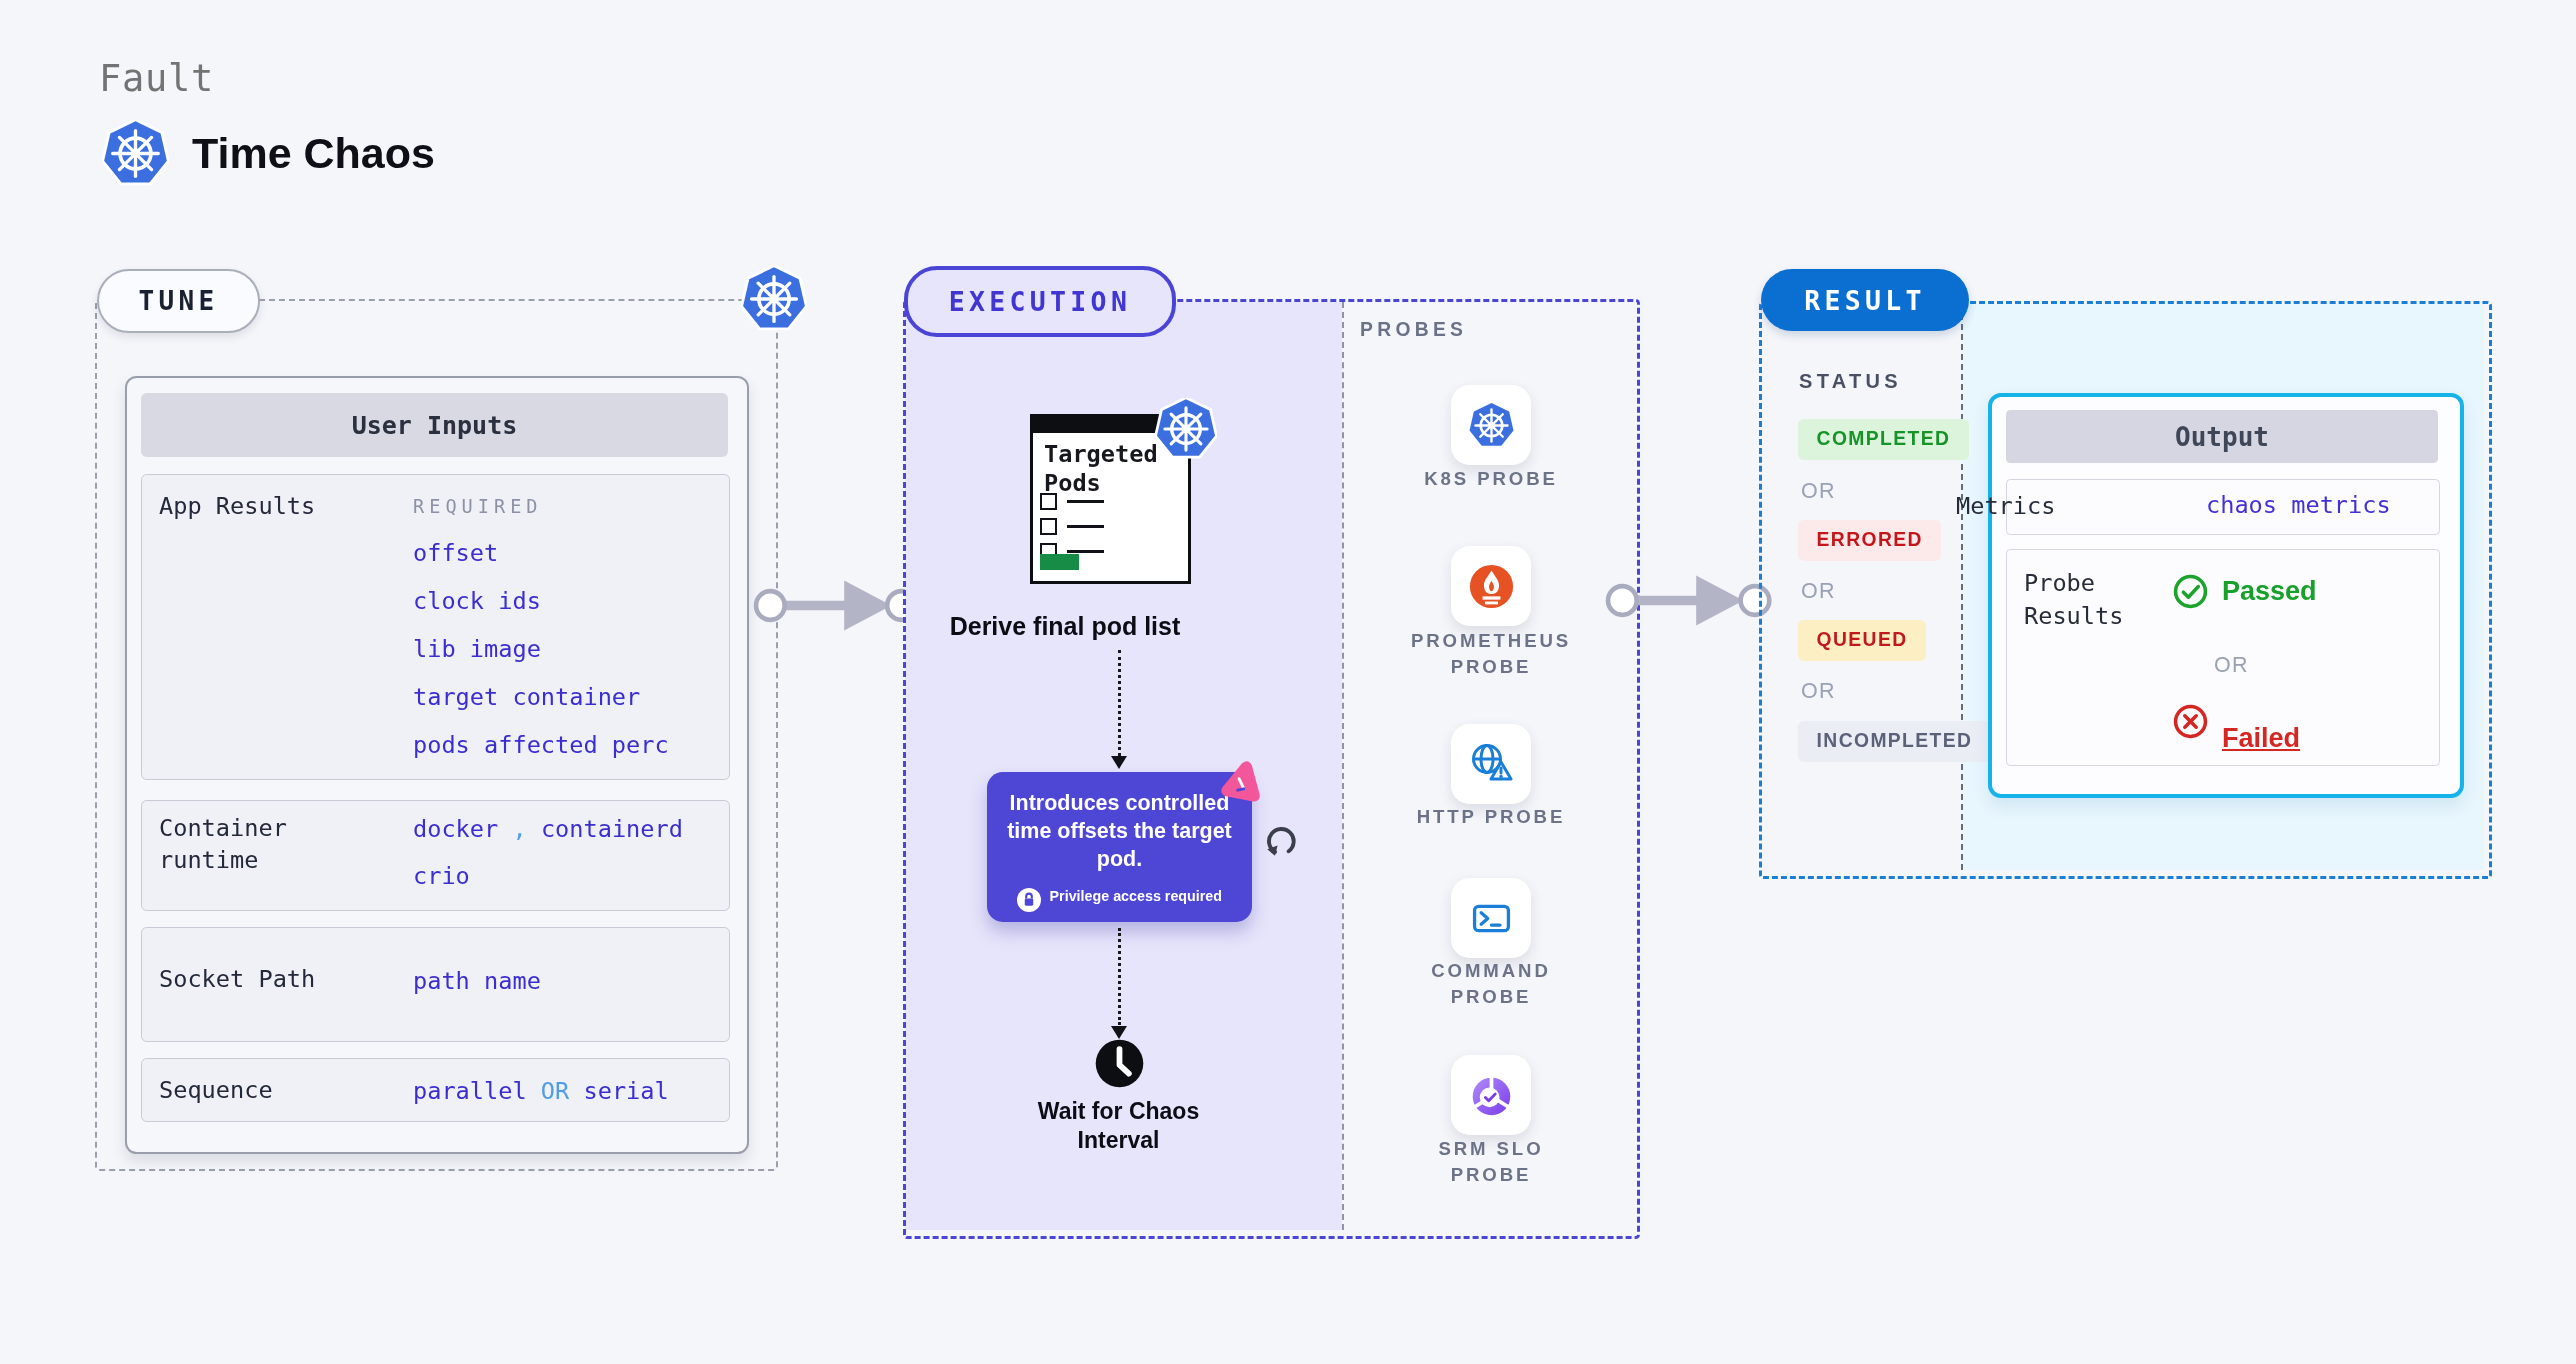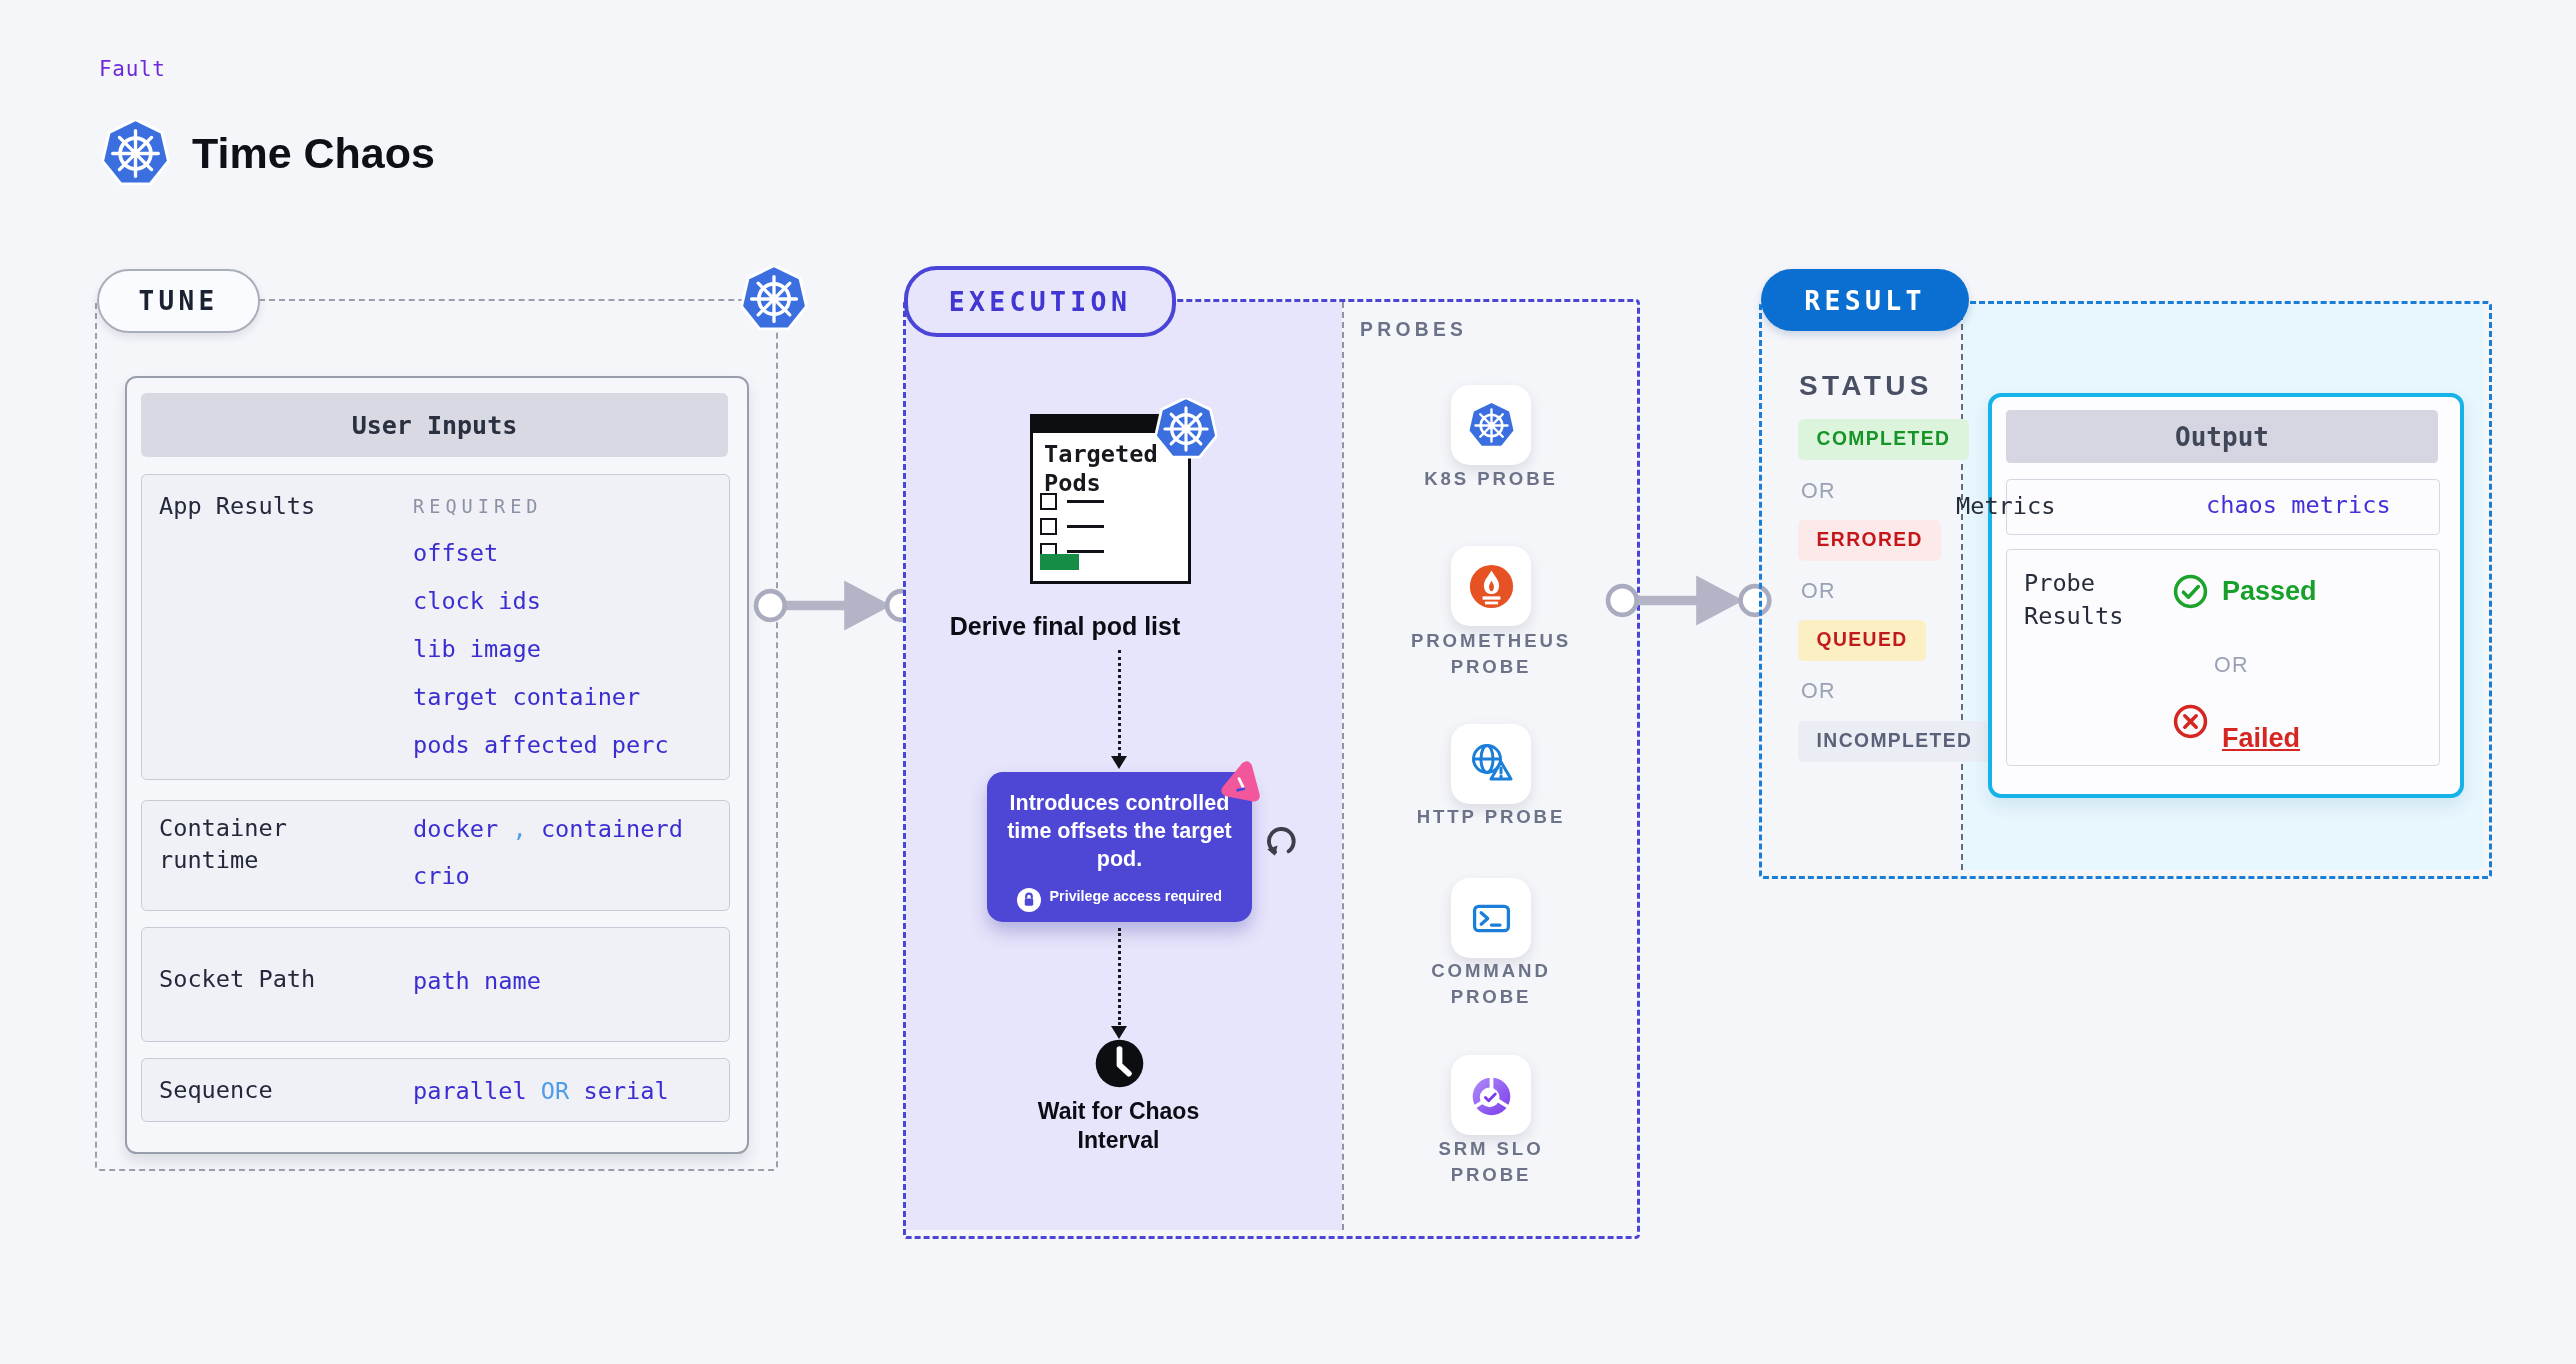--- a/index.html
+++ b/index.html
@@ -4,21 +4,21 @@
 <style>
   html,body{margin:0;padding:0;background:#f5f6fa;}
   .stage{position:relative;width:2576px;height:1365px;background:#f5f6fa;overflow:hidden;
          font-family:"Liberation Sans",sans-serif;}
   .abs{position:absolute;}
   .mono{font-family:"DejaVu Sans Mono",monospace;}
   .sans{font-family:"Liberation Sans",sans-serif;}
   .flexc{display:flex;align-items:center;justify-content:center;}
 
   
-  .kicker{font-size:21px;color:#6d28d9;letter-spacing:0.7px;}
+  .kicker{font-size:37px;color:#737373;letter-spacing:0.7px;}
   .page-title{font-size:43px;font-weight:800;color:#0d1016;}
 
   
   .tune-box{border:2.9px dashed #9aa0ab;border-radius:4.3px;}
   .exec-box{border:3.6px dashed #4a45d6;border-radius:4.3px;}
   .result-box{border:3.6px dashed #1a7ed6;border-radius:4.3px;}
   .exec-fill{background:#e7e5fb;}
   .result-fill{background:#e8f6fd;}
   .v-divider-gray{border-left:2.1px dashed #8e94a1;}
   .v-divider-dark{border-left:2.9px dashed #646b7c;}
@@ -54,21 +54,21 @@
   .arrowhead-down{width:0;height:0;border-left:8.6px solid transparent;border-right:8.6px solid transparent;
                   border-top:13px solid #101218;}
   .tooltip{background:#4e46d5;border-radius:15.8px;box-shadow:0 10px 18.6px rgba(50,45,160,.28);}
   .tooltip-text{color:#fff;font-size:21.5px;font-weight:800;line-height:28px;text-align:center;}
   .tooltip-note{color:#fff;font-size:14.3px;font-weight:600;}
   .probe-tile{width:80px;height:80px;background:#fff;border-radius:18.6px;
               box-shadow:0 5.7px 13px rgba(40,50,70,.12);}
   .probe-label{font-size:18.6px;font-weight:600;letter-spacing:2.9px;color:#6c7388;text-align:center;line-height:26px;}
 
   
-  .status-title{font-size:28px;font-weight:700;letter-spacing:4.3px;color:#4a5064;}
+  .status-title{font-size:20px;font-weight:700;letter-spacing:4.3px;color:#4a5064;}
   .badge{display:inline-block;border-radius:5.7px;padding:9.3px 18.6px;font-size:19.3px;font-weight:800;letter-spacing:1.4px;}
   .badge-success{background:#dcf3dc;color:#179427;}
   .badge-error{background:#fceaea;color:#c4171c;}
   .badge-warn{background:#fcefc3;color:#c01a1f;}
   .badge-muted{background:#ebedf5;color:#5a6178;}
   .or-sep{font-size:21.5px;color:#99a1b5;letter-spacing:1.4px;}
   .output-card{background:#fdfdff;border:4.3px solid #16b3e9;border-radius:13px;
                box-shadow:0 7.2px 15.8px rgba(30,120,170,.12);}
   .out-header{background:#d5d6e1;border-radius:4.3px;font-size:26px;font-weight:600;color:#3f4658;}
   .out-row{background:#fcfcfe;border:1.4px solid #d4d7e1;border-radius:4.3px;}

